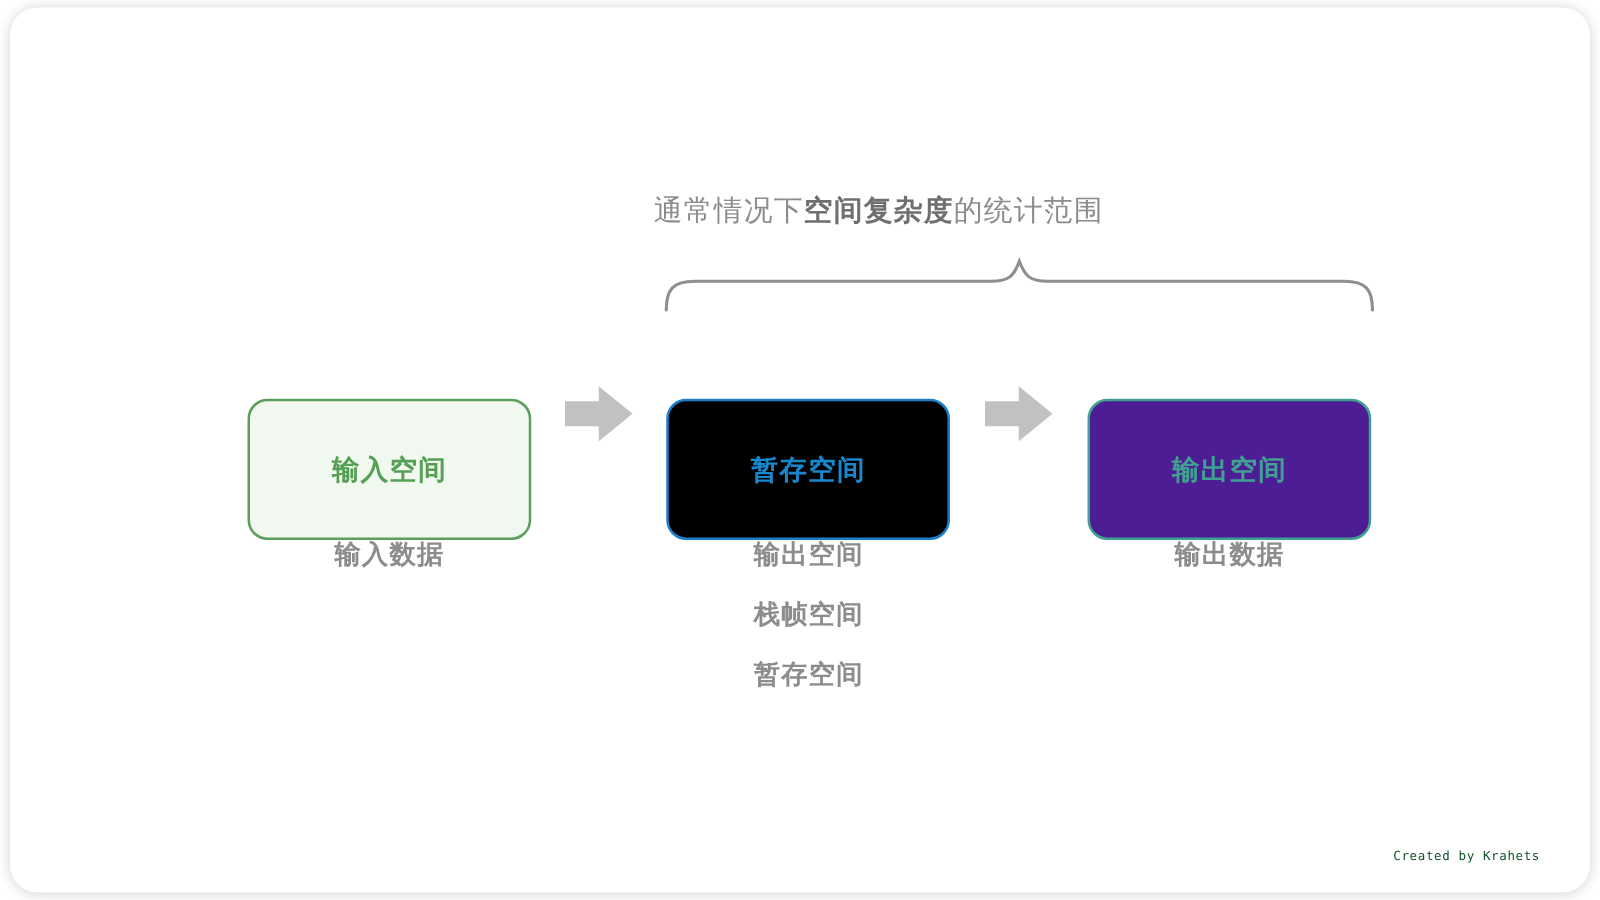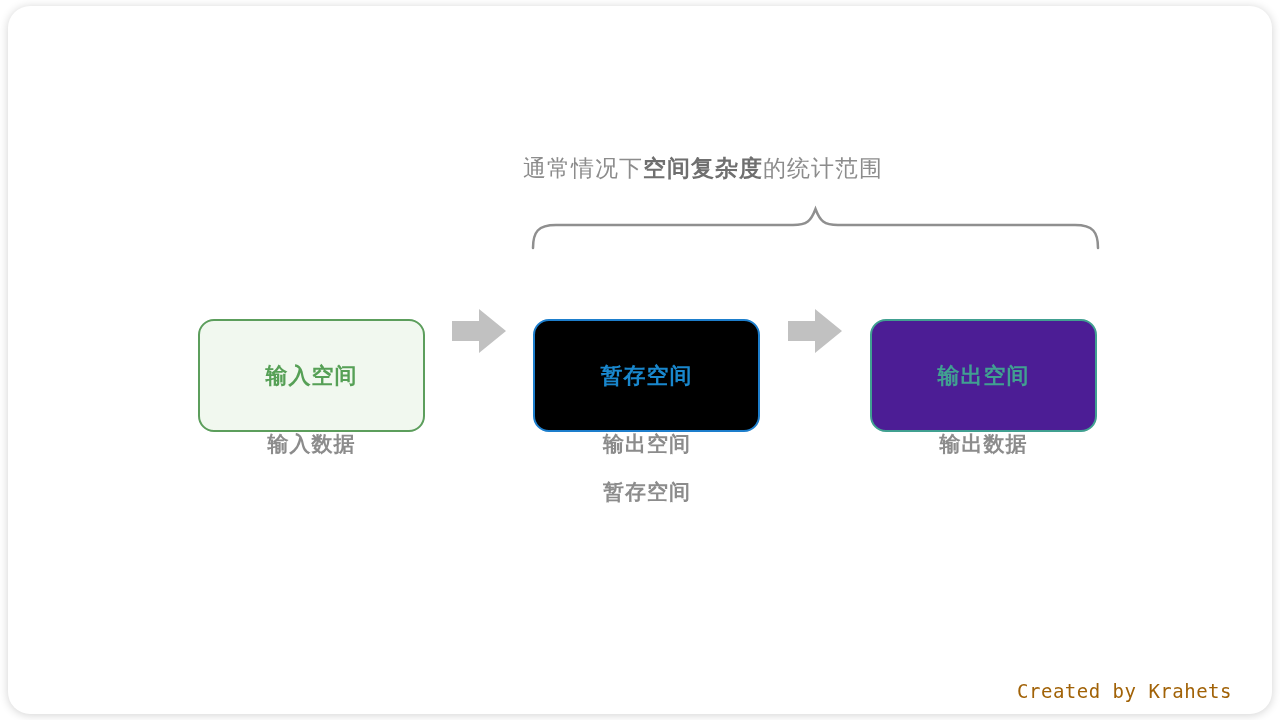--- a/index.html
+++ b/index.html
@@ -60,23 +60,23 @@
   }
   .notes-input  { left: 190px; }
   .notes-temp   { left: 525px; width: 228px; }
   .notes-output { left: 862px; }
   .notes div { white-space: nowrap; font-weight: bold; }
 
   .credit {
     position: absolute;
     right: 40px; top: 674px;
     font-family: "DejaVu Sans Mono", "Liberation Mono", monospace;
-    font-size: 19px;
+    font-size: 10px;
     letter-spacing: 0.5px;
-    color: #a16207;
+    color: #14532d;
   }
 </style>
 </head>
 <body>
 
 <div class="stage">
   <div class="card">
 
     <div class="brace-title">
       <span>通常情况下</span><b>空间复杂度</b><span>的统计范围</span>
@@ -105,20 +105,21 @@
     <div class="node node-output">
       <span>输出空间</span>
     </div>
 
     <div class="notes notes-input">
       <div>输入数据</div>
     </div>
 
     <div class="notes notes-temp">
       <div>输出空间</div>
+      <div>栈帧空间</div>
       <div>暂存空间</div>
     </div>
 
     <div class="notes notes-output">
       <div>输出数据</div>
     </div>
 
     <div class="credit">Created by Krahets</div>
 
   </div>

